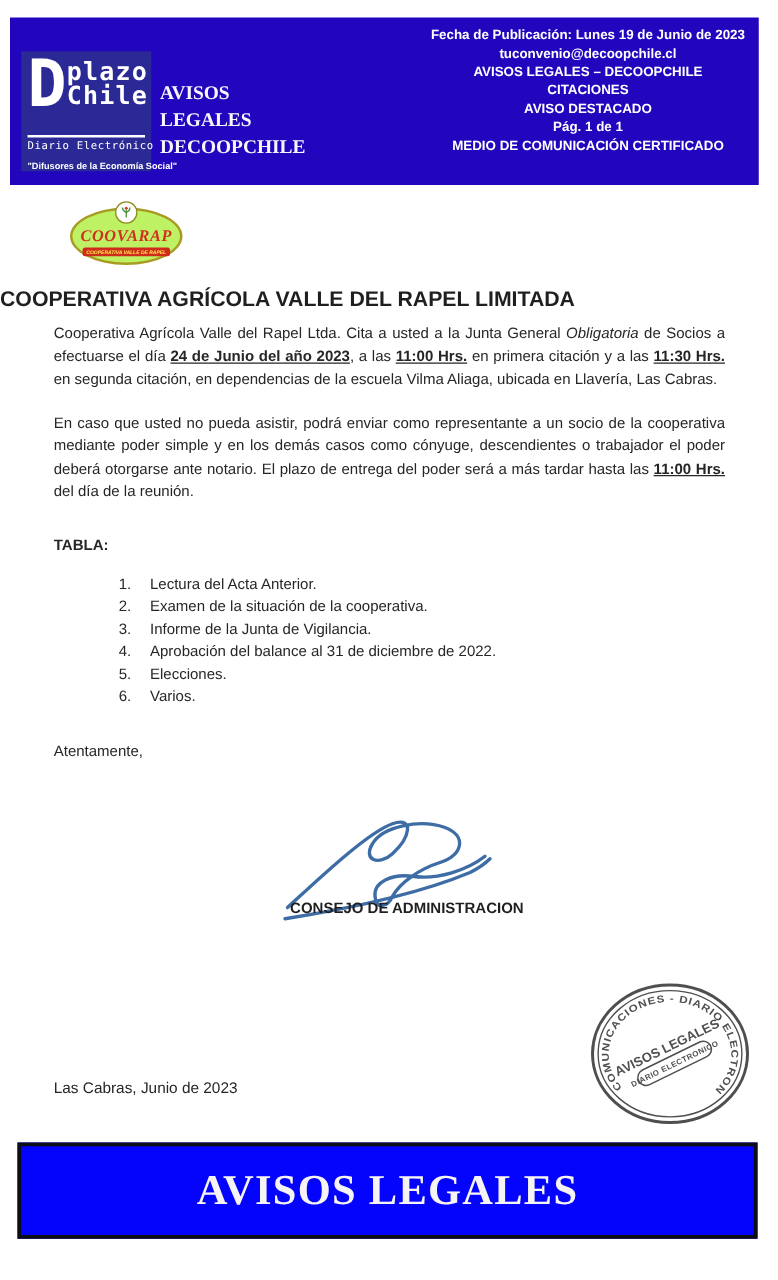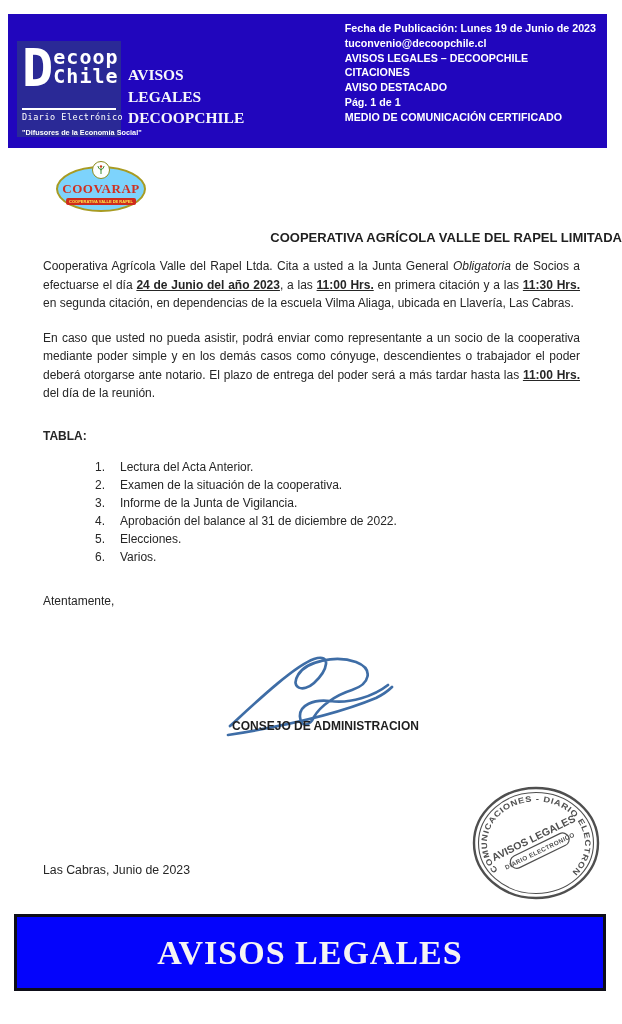--- a/index.html
+++ b/index.html
@@ -12,40 +12,40 @@
             padding:3px 5px;box-sizing:border-box;color:#ffffff;}
   .logo-row{display:flex;align-items:flex-start;}
   .logo-D{font-family:"DejaVu Sans Mono",monospace;font-weight:700;font-size:52px;line-height:48px;}
   .logo-words{display:flex;flex-direction:column;font-family:"DejaVu Sans Mono",monospace;
               font-weight:700;font-size:20px;line-height:19px;letter-spacing:1px;margin-top:4px;}
   .logo-tagline{border-top:2px solid #ffffff;margin-top:16px;padding-top:2px;
                 font-family:"DejaVu Sans Mono",monospace;font-size:8.5px;letter-spacing:.5px;white-space:nowrap;}
   .logo-motto{margin-top:6px;font-size:7.3px;font-weight:700;white-space:nowrap;}
   .side-title{position:absolute;left:120px;top:50px;color:#f6f6fb;
               font-family:"Liberation Serif",serif;font-weight:700;font-size:15.5px;line-height:21.5px;}
-  .band-meta{position:absolute;right:11px;top:7px;text-align:left;color:#ffffff;
+  .band-meta{position:absolute;right:11px;top:7px;text-align:center;color:#ffffff;
              font-weight:700;font-size:10.7px;line-height:14.8px;}
 
   
   .coovarap{position:absolute;left:56px;top:166px;}
   .coo-ellipse{position:relative;width:90px;height:46px;border-radius:50%;
-               background:#7dd3fc;border:2px solid #a89b22;box-sizing:border-box;text-align:center;}
+               background:#bef264;border:2px solid #a89b22;box-sizing:border-box;text-align:center;font-style:italic;}
   .coo-emblem{position:absolute;left:50%;top:-7px;transform:translateX(-50%);width:18px;height:18px;
               border-radius:50%;background:#ffffff;border:1px solid #8d8d1f;box-sizing:border-box;}
   .coo-name{margin-top:13px;color:#d03020;font-family:"Liberation Serif",serif;
             font-weight:700;font-size:13px;letter-spacing:.5px;}
   .coo-banner{position:absolute;left:50%;bottom:5px;transform:translateX(-50%);
               background:#cf2b1c;color:#ffe84a;font-size:4px;font-weight:700;
               padding:1px 3px;border-radius:2px;white-space:nowrap;}
 
   
   .doc-title{position:absolute;left:0;right:0;top:188px;text-align:center;
              font-weight:700;font-size:17px;letter-spacing:.5px;text-decoration:underline;color:#1f1f1f;}
-  .doc-subtitle{position:absolute;left:0;right:0;top:230px;text-align:right;
-                font-weight:700;font-size:13px;color:#1f1f1f;}
+  .doc-subtitle{position:absolute;left:0;right:0;top:230px;text-align:left;
+                font-weight:700;font-size:17px;color:#1f1f1f;}
   .doc-flow{position:absolute;left:43px;top:257px;width:537px;font-size:12px;line-height:18.5px;}
   .para{text-align:justify;margin:0 0 16px 0;}
   .b{font-weight:700;} .i{font-style:italic;margin-top:11px;} .u{text-decoration:underline;}
   .tabla-label{font-weight:700;margin:24px 0 0 0;}
   .agenda{margin:13px 0 0 52px;padding:0;list-style:none;}
   .agenda li{display:flex;line-height:18px;}
   .agenda .num{width:25px;flex:0 0 25px;}
   .closing{margin-top:26px;}
 
   
@@ -72,21 +72,21 @@
 </head>
 <body>
 
 <div class="page">
 
   <div class="band">
     <div class="logo-box">
       <div class="logo-row">
         <span class="logo-D">D</span>
         <span class="logo-words">
-          <span>ecoop</span>
+          <span>plazo</span>
           <span>Chile</span>
         </span>
       </div>
       <div class="logo-tagline">Diario Electrónico</div>
       <div class="logo-motto">"Difusores de la Economía Social"</div>
     </div>
 
     <div class="side-title">
       <div>AVISOS</div>
       <div>LEGALES</div>

